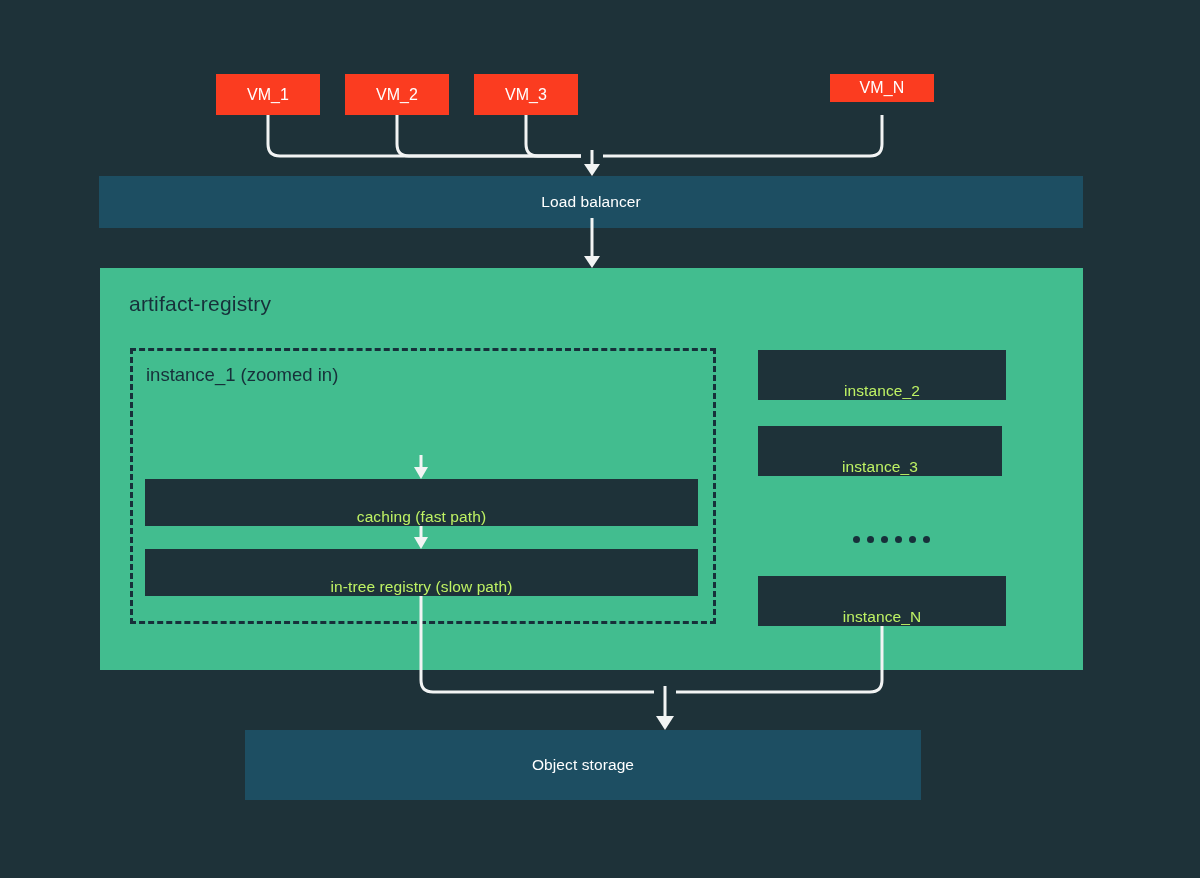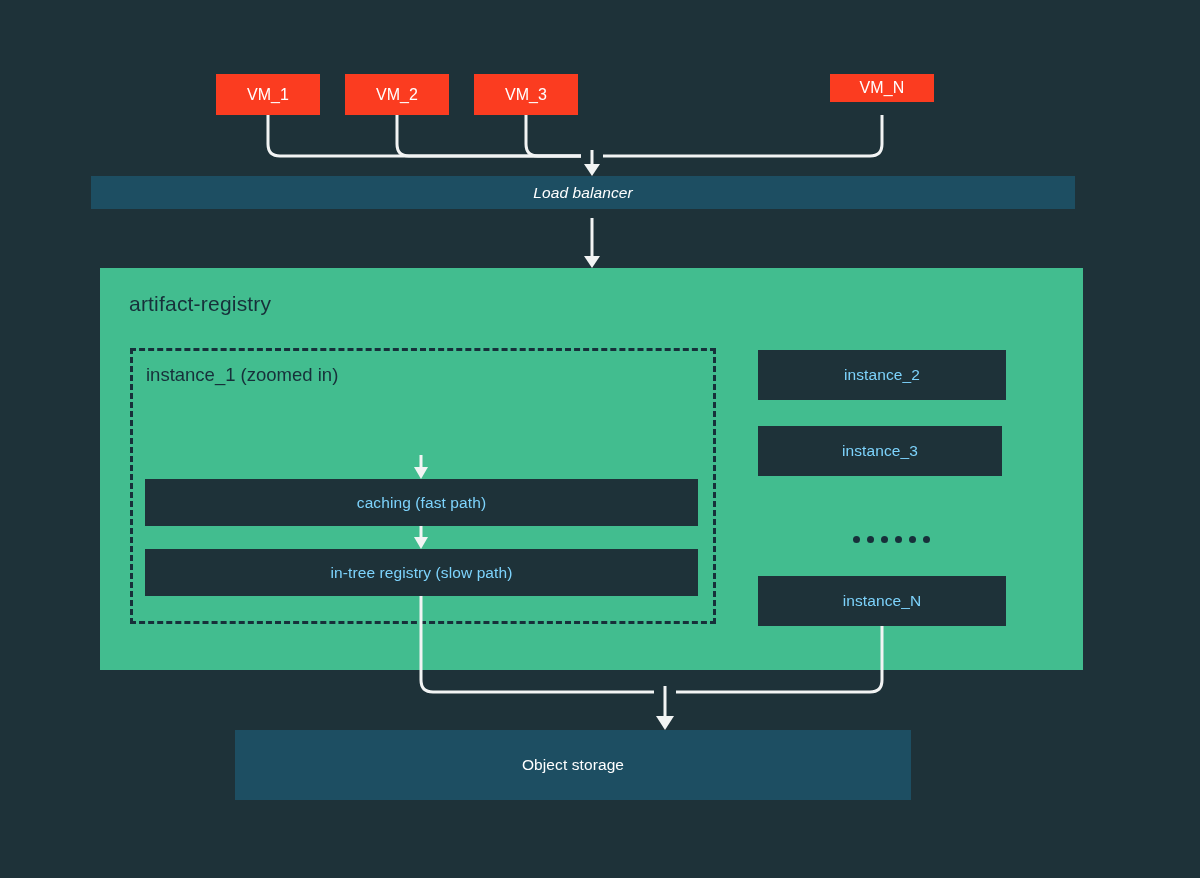--- a/index.html
+++ b/index.html
@@ -32,22 +32,23 @@
     color: #ffffff;
     font-size: 16px;
   }
   .bar-box {
     background: #1d4e62;
     color: #ffffff;
     font-size: 15.5px;
   }
   .dark-box {
     background: #1e3239;
-    color: #7dd3fc;
+    color: #bef264;
     font-size: 15.5px;
+    align-items: flex-end;
   }
   .green-panel {
     position: absolute;
     background: #42bd8f;
   }
   .panel-title {
     position: absolute;
     color: #17303a;
     font-size: 21px;
     letter-spacing: 0.2px;
@@ -107,21 +108,21 @@
   <div class="box vm-box" style="left:345px; top:74px; width:104px; height:41px;">
     <span>VM_2</span>
   </div>
   <div class="box vm-box" style="left:474px; top:74px; width:104px; height:41px;">
     <span>VM_3</span>
   </div>
   <div class="box vm-box" style="left:830px; top:74px; width:104px; height:28px;">
     <span>VM_N</span>
   </div>
 
-  <div class="box bar-box" style="left:91px; top:176px; width:984px; height:33px;font-style:italic;">
+  <div class="box bar-box" style="left:99px; top:176px; width:984px; height:52px;">
     <span>Load balancer</span>
   </div>
 
   <div class="green-panel" style="left:100px; top:268px; width:983px; height:402px;"></div>
 
   <div class="panel-title" style="left:129px; top:292px;">artifact-registry</div>
 
   <div class="dashed-box" style="left:130px; top:348px; width:586px; height:276px;"></div>
   <div class="dashed-label" style="left:146px; top:364px;">instance_1 (zoomed in)</div>
 
@@ -145,21 +146,21 @@
     <span></span>
     <span></span>
     <span></span>
     <span></span>
   </div>
 
   <div class="box dark-box" style="left:758px; top:576px; width:248px; height:50px;">
     <span>instance_N</span>
   </div>
 
-  <div class="box bar-box" style="left:235px; top:730px; width:676px; height:70px;">
+  <div class="box bar-box" style="left:245px; top:730px; width:676px; height:70px;">
     <span>Object storage</span>
   </div>
 
   <svg class="links" viewBox="0 0 1200 878">
 
     <path d="M268,115 L268,144 Q268,156 280,156 L581,156"></path>
 
     <path d="M397,115 L397,144 Q397,156 409,156 L581,156"></path>
 
     <path d="M526,115 L526,144 Q526,156 538,156 L581,156"></path>

